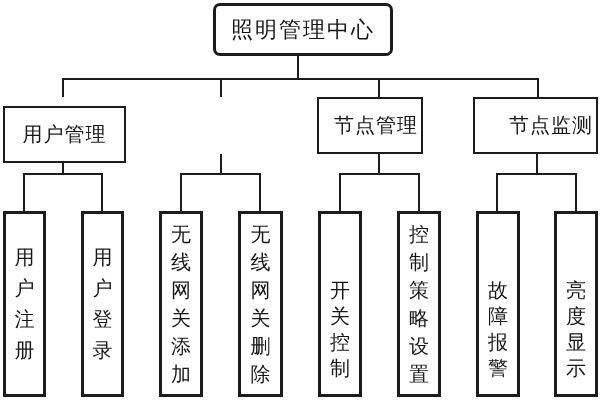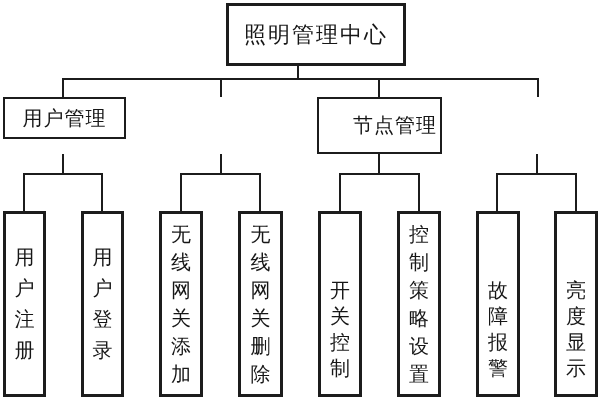--- a/index.html
+++ b/index.html
@@ -36,24 +36,24 @@
   .vbox span { display: block; line-height: 31px; text-align: center; }
   .lh28 span { line-height: 28px; }
   .low { padding-top: 50px; }
   .low span { line-height: 26px; }
   .line {
     position: absolute;
     background: var(--line, #1c1c1c);
   }
 
   
-  #root { left: 226px; top: 3px;  width: 180px; height: 63px; }
-  #g1   { left: 3px;   top: 97px; width: 123px; height: 42px; }
+  #root { left: 213px; top: 3px;  width: 180px; height: 53px; border-radius: 7px; }
+  #g1   { left: 3px;   top: 106px; width: 123px; height: 57px; }
   #g2   { left: 158px; top: 97px; width: 126px; height: 57px; }
-  #g3   { left: 317px; top: 97px; width: 125px; height: 57px; }
+  #g3   { left: 317px; top: 97px; width: 106px; height: 57px; }
   #g4   { left: 473px; top: 97px; width: 125px; height: 57px; }
   #c1   { left: 3px;   top: 211px; width: 43px; height: 186px; }
   #c2   { left: 81px;  top: 211px; width: 43px; height: 186px; }
   #c3   { left: 159px; top: 211px; width: 44px; height: 186px; }
   #c4   { left: 238px; top: 211px; width: 45px; height: 186px; }
   #c5   { left: 318px; top: 211px; width: 44px; height: 186px; }
   #c6   { left: 397px; top: 211px; width: 44px; height: 186px; }
   #c7   { left: 476px; top: 211px; width: 44px; height: 186px; }
   #c8   { left: 554px; top: 211px; width: 44px; height: 186px; }
 
@@ -116,20 +116,21 @@
 
   <div class="line lv" id="l-g4v"></div>
   <div class="line lh" id="l-g4h"></div>
   <div class="line lv" id="l-g4a"></div>
   <div class="line lv" id="l-g4b"></div>
 
   <div class="box hbox rootbox" id="root">照明管理中心</div>
 
   <div class="box hbox" id="g1">用户管理</div>
   <div class="box hbox alignr" id="g3">节点管理</div>
+  <div class="box hbox alignr" id="g4">节点监测</div>
 
   <div class="box vbox vtext" id="c1">
       <span>用</span>
       <span>户</span>
       <span>注</span>
       <span>册</span>
     </div>
   <div class="box vbox vtext" id="c2">
       <span>用</span>
       <span>户</span>

